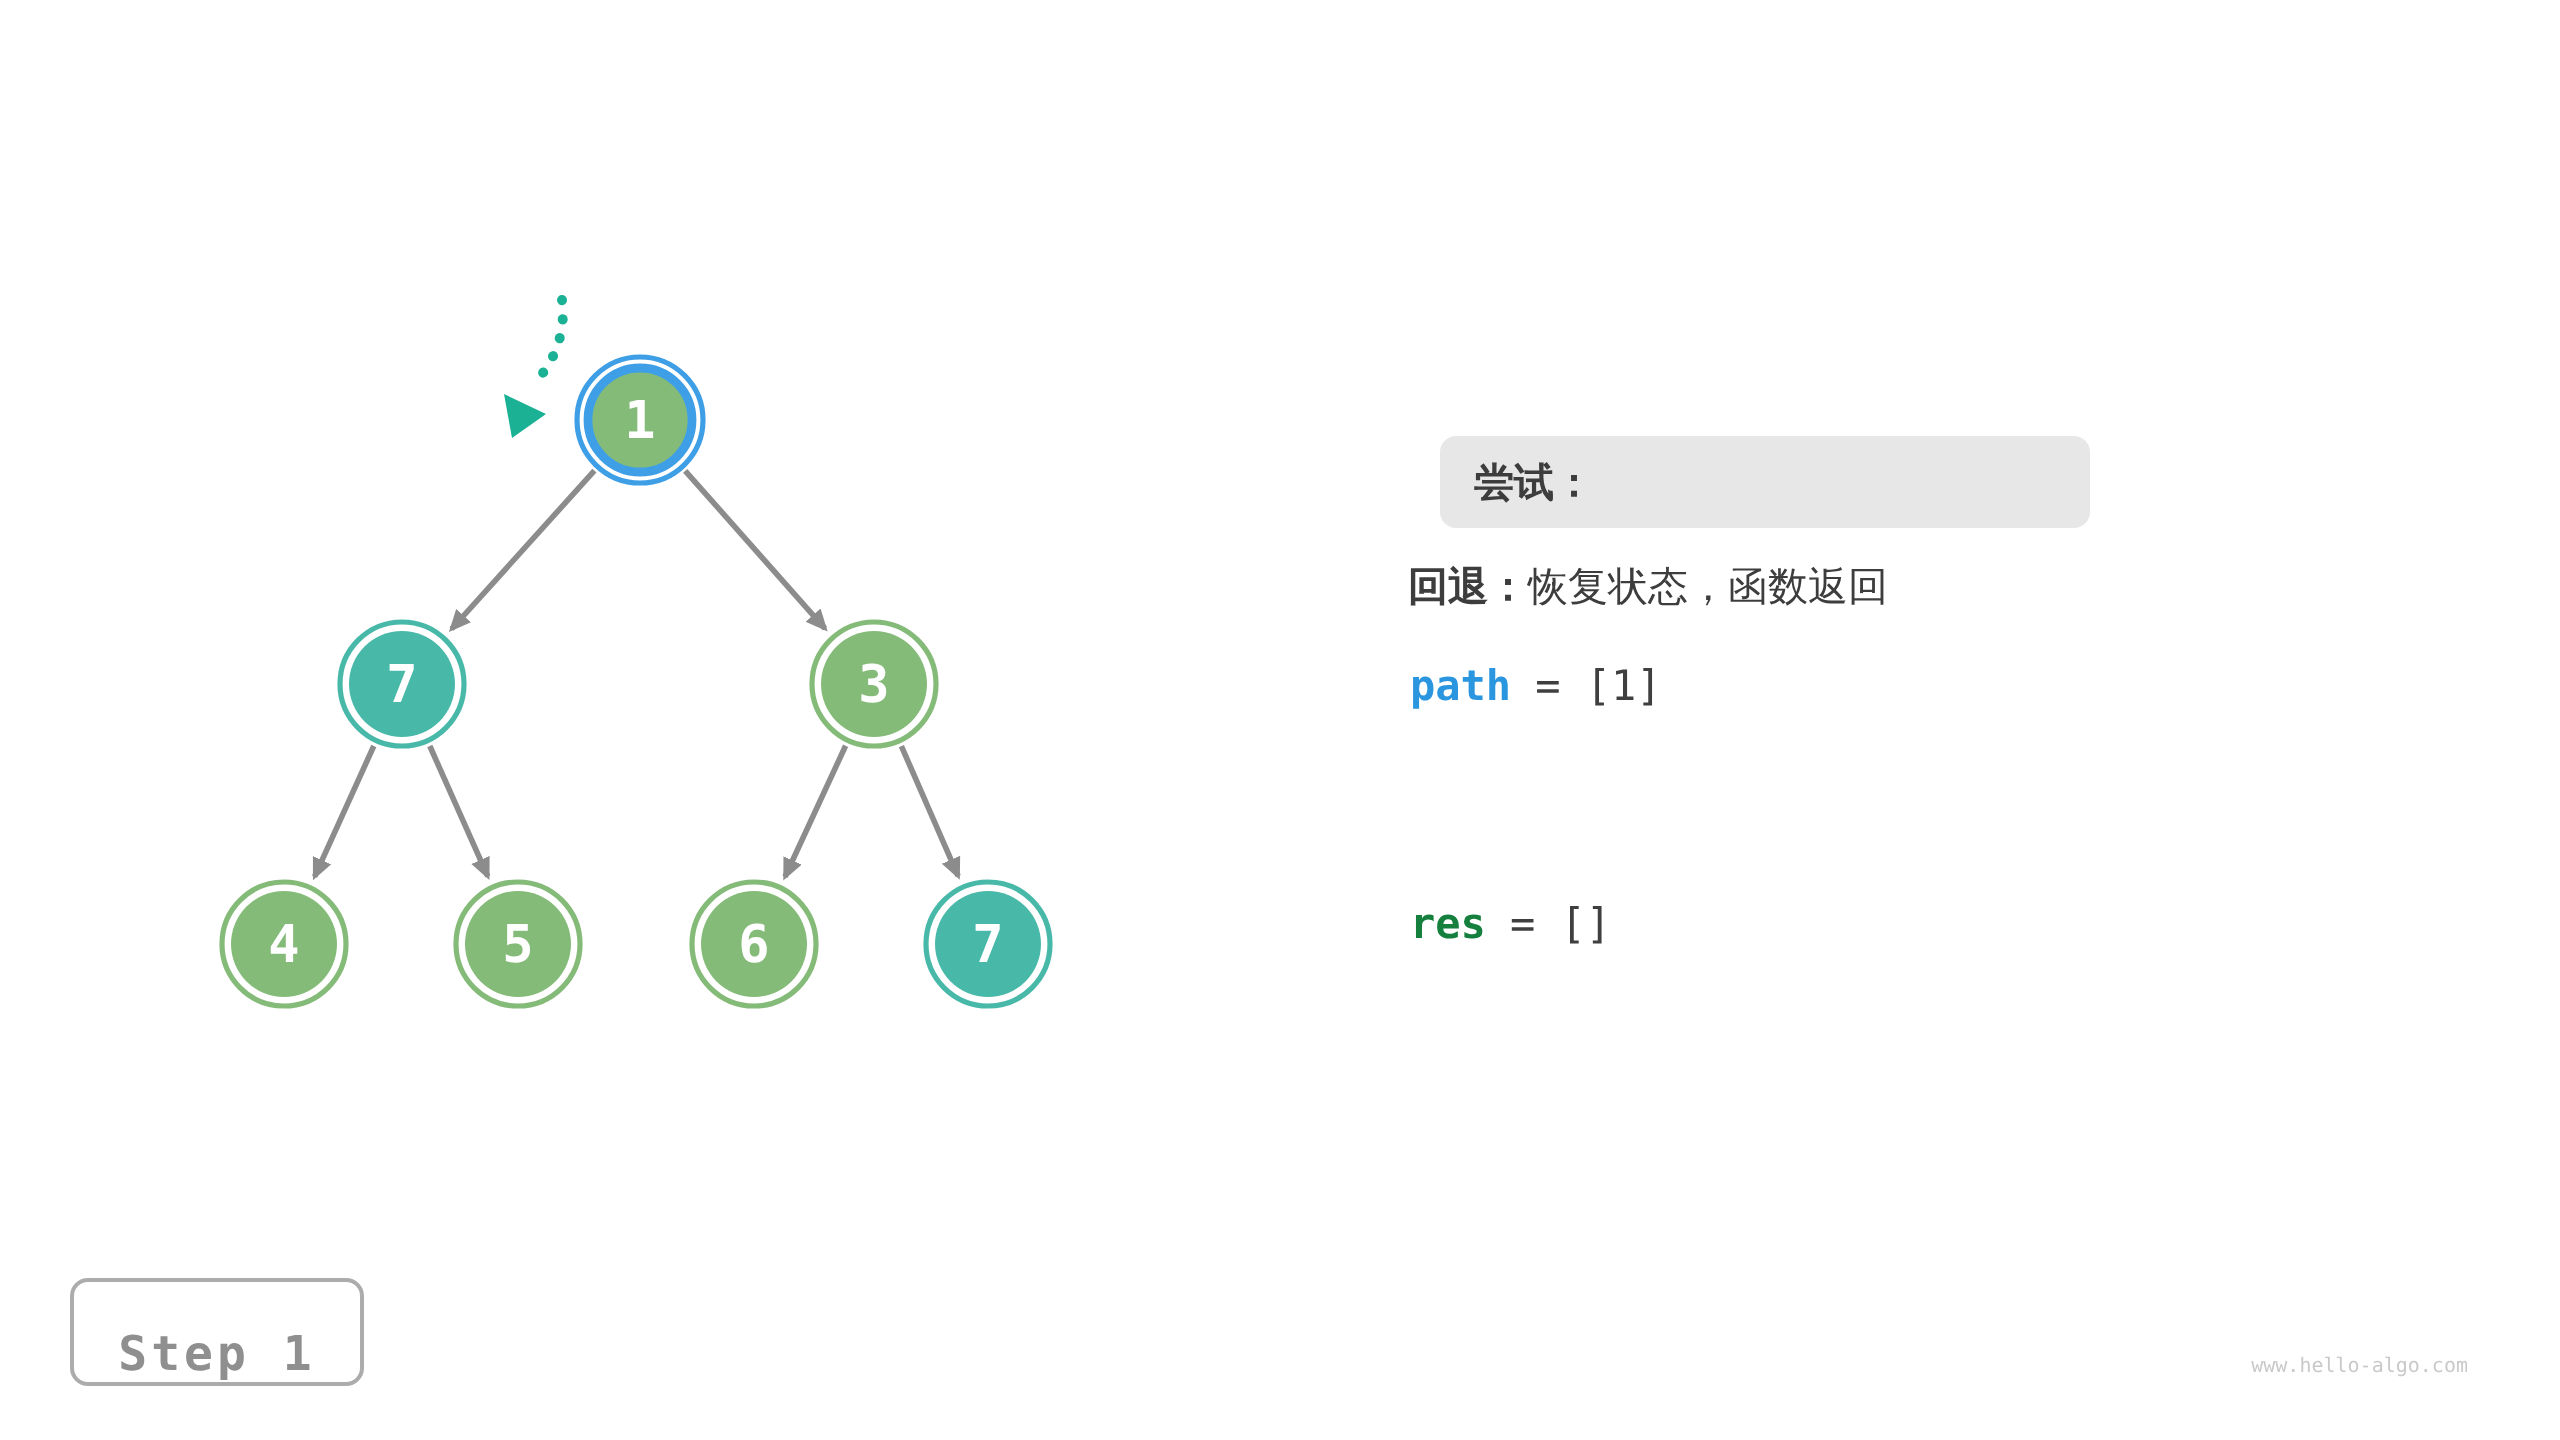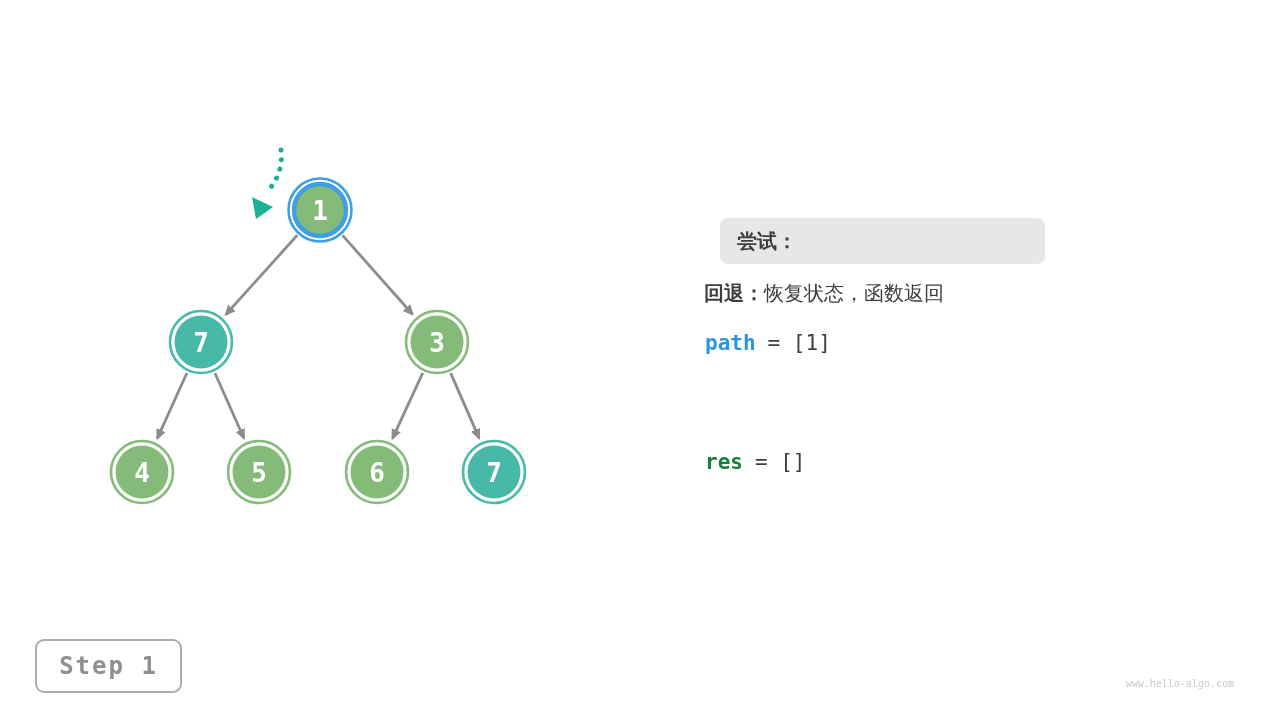--- a/index.html
+++ b/index.html
@@ -72,21 +72,21 @@
   .step-box {
     position: absolute;
     left: 35px;
     top: 639px;
     width: 147px;
     height: 54px;
     background: #ffffff;
     border: 2px solid #acacac;
     border-radius: 9px;
     display: flex;
-    align-items: center;
+    align-items: flex-end;
     justify-content: center;
     font-family: "DejaVu Sans Mono", monospace;
     font-weight: bold;
     font-size: 24px;
     letter-spacing: 2px;
     color: #8f8f8f;
     box-sizing: border-box;
   }
   .watermark {
     position: absolute;

